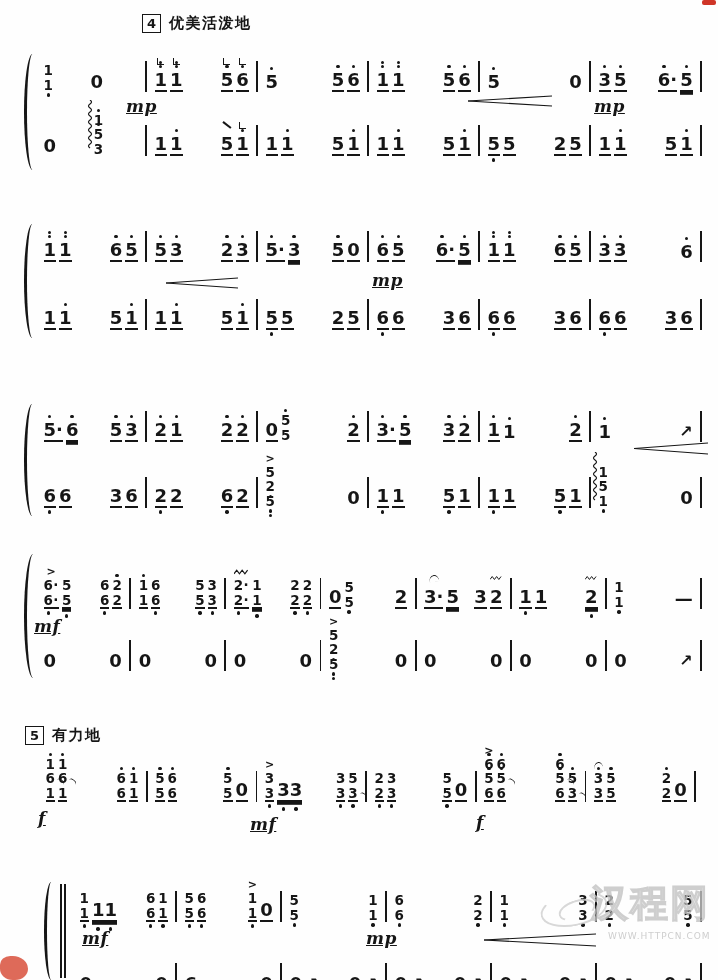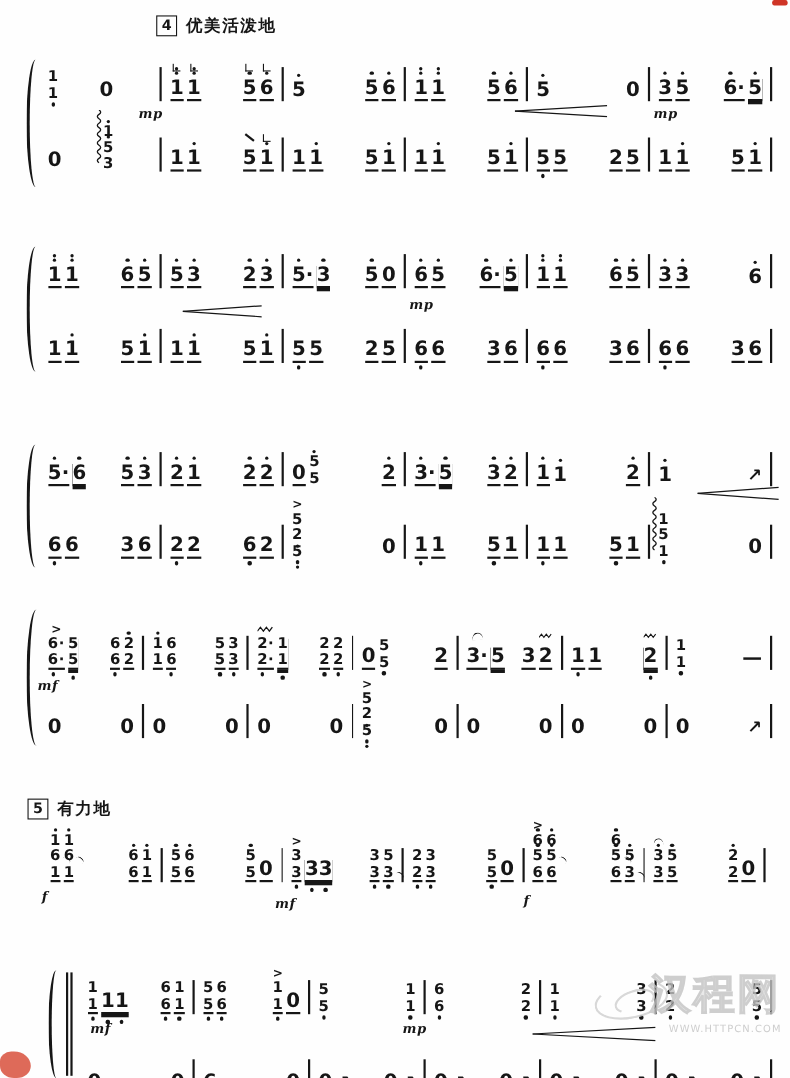--- a/index.html
+++ b/index.html
@@ -32,21 +32,21 @@
   .acc{font-size:11px;font-weight:bold;line-height:10px;}
   .dun{width:6px;height:6px;border-left:1.7px solid var(--ink);border-bottom:1.7px solid var(--ink);}
   .slide{width:10px;height:1.8px;background:var(--ink);transform:rotate(38deg);}
   .tiearc{width:10px;height:6px;border-top:1.8px solid var(--ink);
           border-radius:100% 100% 0 0 / 190% 190% 0 0;transform:rotate(-8deg);}
   .parc{position:absolute;right:-9px;width:8px;height:6px;border-top:1.8px solid var(--ink);
         border-radius:60% 60% 0 0;transform:rotate(38deg);}
   .arp{position:absolute;left:-7px;bottom:1px;}
   .gliss{font-size:16px;}
   .dyn{position:absolute;font-family:"DejaVu Serif",serif;font-style:italic;font-weight:bold;
-       font-size:12px;letter-spacing:.5px;}
+       font-size:17px;letter-spacing:.5px;text-decoration:underline;}
   .cresc{position:absolute;}
   .heading{position:absolute;display:flex;align-items:center;gap:8px;font-weight:bold;z-index:2;}
   .hbox{width:17px;height:17px;border:1.7px solid var(--ink);display:flex;align-items:center;
         justify-content:center;font-size:13px;line-height:17px;}
   .htext{font-size:15px;letter-spacing:1.5px;}
   #watermark{position:absolute;left:538px;top:880px;width:180px;height:62px;z-index:3;opacity:.8;}
   #wm-name{position:absolute;left:52px;top:-2px;font-size:38px;font-weight:bold;letter-spacing:2px;
            color:rgba(185,185,185,.38);-webkit-text-stroke:1.2px #c3c3c3;white-space:nowrap;}
   #wm-url{position:absolute;left:70px;top:51px;font-size:9px;letter-spacing:1px;color:#c2c2c2;}
   .swirl{position:absolute;border:2px solid #cfcfcf;border-radius:50%;}

